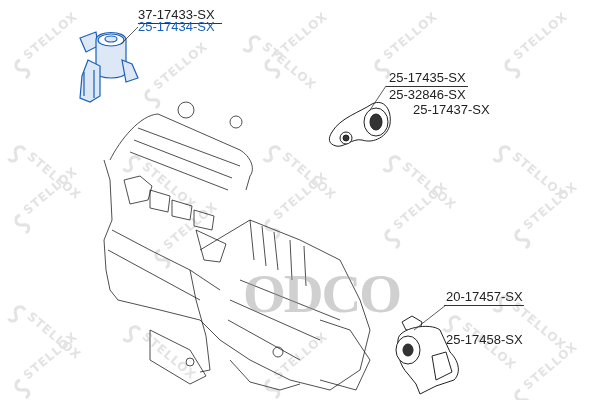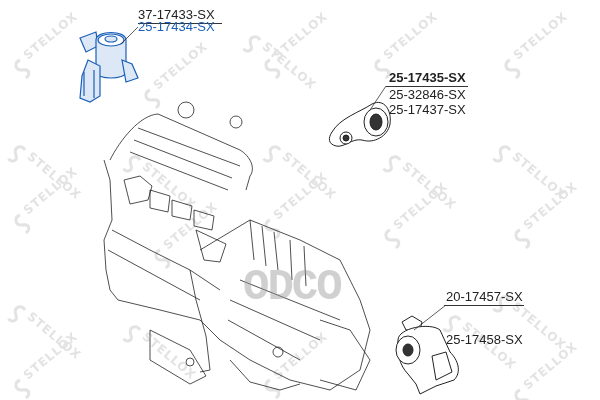--- a/index.html
+++ b/index.html
@@ -2,21 +2,21 @@
 <html><head>
 <meta charset="utf-8">
 <style>
   html, body { margin: 0; padding: 0; background: #ffffff; }
   body { width: 600px; height: 400px; overflow: hidden; position: relative; font-family: "Liberation Sans", sans-serif; }
   #canvas { position: absolute; left: 0; top: 0; width: 600px; height: 400px; }
   .label { position: absolute; font-size: 13px; line-height: 14px; color: #222222; white-space: nowrap; letter-spacing: 0px; }
   .label.blue { color: #1b5fb8; }
   .underline { position: absolute; height: 1px; background: #333333; }
   .wm-text { font-family: "DejaVu Sans", sans-serif; font-weight: bold; font-size: 12px; fill: #e3e3e3; letter-spacing: 1px; }
-  .odco { position: absolute; left: 243px; top: 262px; font-size: 44px; font-weight: bold; color: rgba(150,150,150,0.45); letter-spacing: -2px; font-family: Liberation Mono, monospace; }
+  .odco { position: absolute; left: 243px; top: 262px; font-size: 55px; font-weight: bold; color: rgba(150,150,150,0.45); letter-spacing: -2px; font-family: Liberation Serif, serif; }
 </style>
 </head>
 <body>
 
 <svg id="canvas" viewBox="0 0 600 400" xmlns="http://www.w3.org/2000/svg">
   <defs>
     <g id="wm-logo">
       <path d="M0,0 c-6,-2 -10,4 -6,8 l4,3 c3,3 -1,8 -5,6" fill="none" stroke="#e3e3e3" stroke-width="3"></path>
       <text x="6" y="5" class="wm-text">STELLOX</text>
     </g>
@@ -101,20 +101,20 @@
     <line x1="446" y1="305" x2="414" y2="330"></line>
   </g>
 </svg>
 
 <div class="odco">ODCO</div>
 
 <div class="label" style="left:138px; top:8px;">37-17433-SX</div>
 <div class="underline" style="left:138px; top:23px; width:84px;"></div>
 <div class="label blue" style="left:138px; top:20px;">25-17434-SX</div>
 
-<div class="label" style="left:389px; top:71px;font-weight:bold;">25-17435-SX</div>
+<div class="label" style="left:389px; top:71px;">25-17435-SX</div>
 <div class="underline" style="left:386px; top:86px; width:82px;"></div>
 <div class="label" style="left:389px; top:88px;">25-32846-SX</div>
-<div class="label" style="left:389px; top:103px;">25-17437-SX</div>
+<div class="label" style="left:389px; top:103px;padding-left:24px;">25-17437-SX</div>
 
 <div class="label" style="left:446px; top:290px;">20-17457-SX</div>
 <div class="underline" style="left:444px; top:305px; width:80px;"></div>
 <div class="label" style="left:446px; top:308px;margin-top:25px;">25-17458-SX</div>
 
 </body></html>

